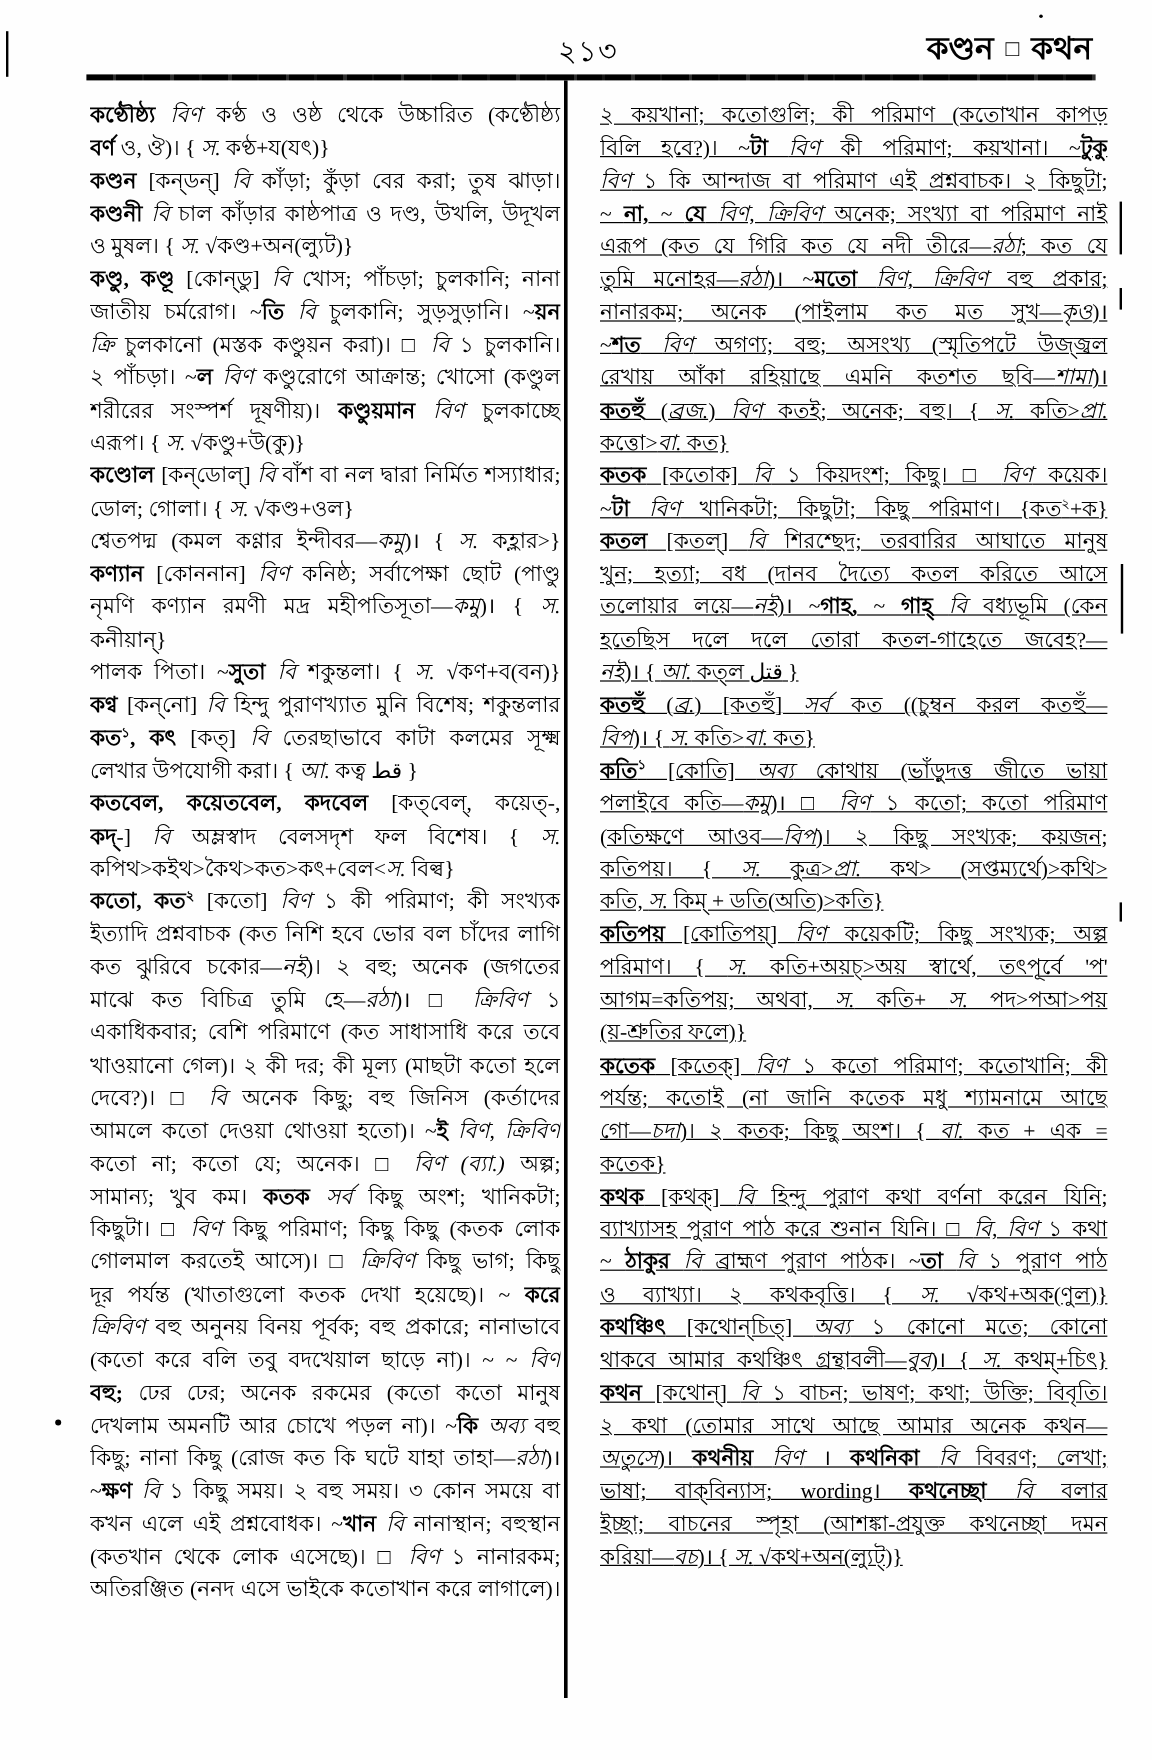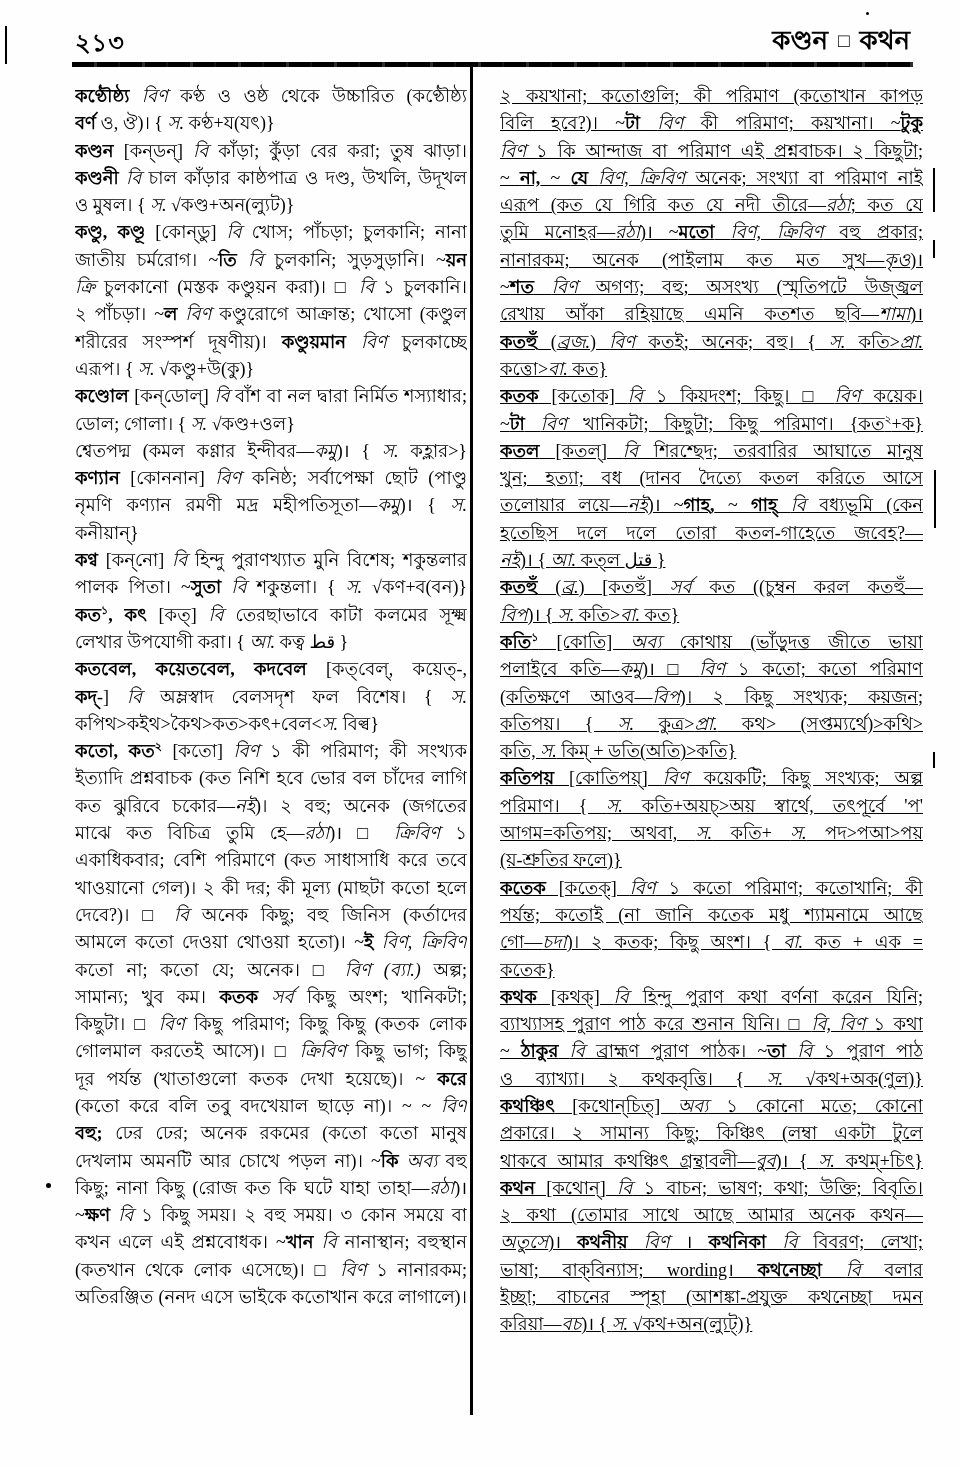--- a/index.html
+++ b/index.html
@@ -2,22 +2,22 @@
 <html><head>
 <meta charset="utf-8">
 <style>
   html,body{margin:0;padding:0;}
   body{
     width:960px;height:1467px;position:relative;overflow:hidden;
     background:#fefefe;color:#000;
     font-family:"Liberation Serif","DejaVu Serif",serif;
   }
   .pagenum{
-    position:absolute;top:24px;left:75px;width:830px;text-align:left;
-    font-size:24px;font-weight:bold;letter-spacing:1px;
+    position:absolute;top:24px;left:75px;width:830px;text-align:center;
+    font-size:24px;font-weight:normal;letter-spacing:1px;
   }
   .header-right{
     position:absolute;top:20px;right:50px;font-size:26px;font-weight:bold;
     white-space:nowrap;
   }
   .header-sep{font-size:19px;font-weight:normal;padding:0 10px;position:relative;top:-2px;}
   .rule{
     position:absolute;top:62px;left:72px;width:841px;height:5px;
     background:repeating-linear-gradient(90deg,#000 0 22px,#2e2e2e 22px 25px,#000 25px 46px,#161616 46px 48px);
   }
@@ -73,40 +73,41 @@
     <div class="tline"><i>ক্রি</i> চুলকানো (মস্তক কণ্ডুয়ন করা)। □ <i>বি</i> ১ চুলকানি।</div>
     <div class="tline">২ পাঁচড়া। ~<b>ল</b> <i>বিণ</i> কণ্ডুরোগে আক্রান্ত; খোসো (কণ্ডুল</div>
     <div class="tline">শরীরের সংস্পর্শ দূষণীয়)। <b>কণ্ডুয়মান</b> <i>বিণ</i> চুলকাচ্ছে</div>
     <div class="tline endline">এরূপ। { <i>স.</i> √কণ্ডু+উ(কু)}</div>
     <div class="tline"><b>কণ্ডোল</b> [কন্‌ডোল্] <i>বি</i> বাঁশ বা নল দ্বারা নির্মিত শস্যাধার;</div>
     <div class="tline endline">ডোল; গোলা। { <i>স.</i> √কণ্ড+ওল}</div>
     <div class="tline">শ্বেতপদ্ম (কমল কণ্ণার ইন্দীবর—<i>কমু</i>)। { <i>স.</i> কহ্লার&gt;}</div>
     <div class="tline"><b>কণ্যান</b> [কোননান] <i>বিণ</i> কনিষ্ঠ; সর্বাপেক্ষা ছোট (পাণ্ডু</div>
     <div class="tline">নৃমণি কণ্যান রমণী মদ্র মহীপতিসূতা—<i>কমু</i>)। { <i>স.</i></div>
     <div class="tline endline">কনীয়ান্}</div>
+    <div class="tline">পালক পিতা। ~<b>সুতা</b> <i>বি</i> শকুন্তলা। { <i>স.</i> √কণ+ব(বন)}</div>
     <div class="tline"><b>কণ্ব</b> [কন্‌নো] <i>বি</i> হিন্দু পুরাণখ্যাত মুনি বিশেষ; শকুন্তলার</div>
-    <div class="tline">পালক পিতা। ~<b>সুতা</b> <i>বি</i> শকুন্তলা। { <i>স.</i> √কণ+ব(বন)}</div>
     <div class="tline"><b>কত<sup>১</sup>, কৎ</b> [কত্] <i>বি</i> তেরছাভাবে কাটা কলমের সূক্ষ্ম</div>
     <div class="tline endline">লেখার উপযোগী করা। { <i>আ.</i> কত্ব  قط  }</div>
     <div class="tline"><b>কতবেল, কয়েতবেল, কদবেল</b> [কত্‌বেল্, কয়েত্-,</div>
     <div class="tline"><b>কদ্</b>-] <i>বি</i> অম্লস্বাদ বেলসদৃশ ফল বিশেষ। { <i>স.</i></div>
     <div class="tline endline">কপিথ&gt;কইথ&gt;কৈথ&gt;কত&gt;কৎ+বেল&lt;<i>স.</i> বিল্ব}</div>
     <div class="tline"><b>কতো, কত<sup>২</sup></b> [কতো] <i>বিণ</i> ১ কী পরিমাণ; কী সংখ্যক</div>
     <div class="tline">ইত্যাদি প্রশ্নবাচক (কত নিশি হবে ভোর বল চাঁদের লাগি</div>
     <div class="tline">কত ঝুরিবে চকোর—<i>নই</i>)। ২ বহু; অনেক (জগতের</div>
     <div class="tline">মাঝে কত বিচিত্র তুমি হে—<i>রঠা</i>)। □ <i>ক্রিবিণ</i> ১</div>
     <div class="tline">একাধিকবার; বেশি পরিমাণে (কত সাধাসাধি করে তবে</div>
     <div class="tline">খাওয়ানো গেল)। ২ কী দর; কী মূল্য (মাছটা কতো হলে</div>
     <div class="tline">দেবে?)। □ <i>বি</i> অনেক কিছু; বহু জিনিস (কর্তাদের</div>
     <div class="tline">আমলে কতো দেওয়া থোওয়া হতো)। ~<b>ই</b> <i>বিণ, ক্রিবিণ</i></div>
     <div class="tline">কতো না; কতো যে; অনেক। □ <i>বিণ (ব্যা.)</i> অল্প;</div>
     <div class="tline">সামান্য; খুব কম। <b>কতক</b> <i>সর্ব</i> কিছু অংশ; খানিকটা;</div>
     <div class="tline">কিছুটা। □ <i>বিণ</i> কিছু পরিমাণ; কিছু কিছু (কতক লোক</div>
     <div class="tline">গোলমাল করতেই আসে)। □ <i>ক্রিবিণ</i> কিছু ভাগ; কিছু</div>
     <div class="tline">দূর পর্যন্ত (খাতাগুলো কতক দেখা হয়েছে)। ~ <b>করে</b></div>
+    <div class="tline"><i>ক্রিবিণ</i> বহু অনুনয় বিনয় পূর্বক; বহু প্রকারে; নানাভাবে</div>
     <div class="tline">(কতো করে বলি তবু বদখেয়াল ছাড়ে না)। ~ ~ <i>বিণ</i></div>
     <div class="tline"><b>বহু;</b> ঢের ঢের; অনেক রকমের (কতো কতো মানুষ</div>
     <div class="tline">দেখলাম অমনটি আর চোখে পড়ল না)। ~<b>কি</b> <i>অব্য</i> বহু</div>
     <div class="tline">কিছু; নানা কিছু (রোজ কত কি ঘটে যাহা তাহা—<i>রঠা</i>)।</div>
     <div class="tline">~<b>ক্ষণ</b> <i>বি</i> ১ কিছু সময়। ২ বহু সময়। ৩ কোন সময়ে বা</div>
     <div class="tline">কখন এলে এই প্রশ্নবোধক। ~<b>খান</b> <i>বি</i> নানাস্থান; বহুস্থান</div>
     <div class="tline">(কতখান থেকে লোক এসেছে)। □ <i>বিণ</i> ১ নানারকম;</div>
     <div class="tline">অতিরঞ্জিত (ননদ এসে ভাইকে কতোখান করে লাগালে)।</div>
   </div>
 <div class="col col-right">
@@ -141,21 +142,20 @@
     <div class="tline endline">(য়-শ্রুতির ফলে)}</div>
     <div class="tline"><b>কতেক</b> [কতেক্] <i>বিণ</i> ১ কতো পরিমাণ; কতোখানি; কী</div>
     <div class="tline">পর্যন্ত; কতোই (না জানি কতেক মধু শ্যামনামে আছে</div>
     <div class="tline">গো—<i>চদা</i>)। ২ কতক; কিছু অংশ। { <i>বা.</i> কত + এক =</div>
     <div class="tline endline">কতেক}</div>
     <div class="tline"><b>কথক</b> [কথক্] <i>বি</i>  হিন্দু পুরাণ কথা বর্ণনা করেন যিনি;</div>
     <div class="tline">ব্যাখ্যাসহ পুরাণ পাঠ করে শুনান যিনি। □ <i>বি, বিণ</i> ১ কথা</div>
     <div class="tline">~ <b>ঠাকুর</b> <i>বি</i> ব্রাহ্মণ পুরাণ পাঠক। ~<b>তা</b> <i>বি</i> ১ পুরাণ পাঠ</div>
     <div class="tline">ও ব্যাখ্যা। ২ কথকবৃত্তি। { <i>স.</i> √কথ+অক(ণুল)}</div>
     <div class="tline"><b>কথঞ্চিৎ</b> [কথোন্‌চিত্] <i>অব্য</i> ১ কোনো মতে; কোনো</div>
-    <div class="tline">প্রকারে। ২ সামান্য কিছু; কিঞ্চিৎ (লম্বা একটা টুলে</div>
     <div class="tline">থাকবে আমার কথঞ্চিৎ গ্রন্থাবলী—<i>বুব</i>)। { <i>স.</i> কথম্+চিৎ}</div>
     <div class="tline"><b>কথন</b> [কথোন্] <i>বি</i> ১ বাচন; ভাষণ; কথা; উক্তি; বিবৃতি।</div>
     <div class="tline">২ কথা (তোমার সাথে আছে আমার অনেক কথন—</div>
     <div class="tline"><i>অতুসে</i>)। <b>কথনীয়</b> <i>বিণ</i> । <b>কথনিকা</b> <i>বি</i> বিবরণ; লেখা;</div>
     <div class="tline">ভাষা; বাক্‌বিন্যাস; wording। <b>কথনেচ্ছা</b> <i>বি</i> বলার</div>
     <div class="tline">ইচ্ছা; বাচনের স্পৃহা (আশঙ্কা-প্রযুক্ত কথনেচ্ছা দমন</div>
     <div class="tline endline">করিয়া—<i>বচ</i>)। { <i>স.</i> √কথ+অন(ল্যুট্)}</div>
   </div>
 
 </body></html>

